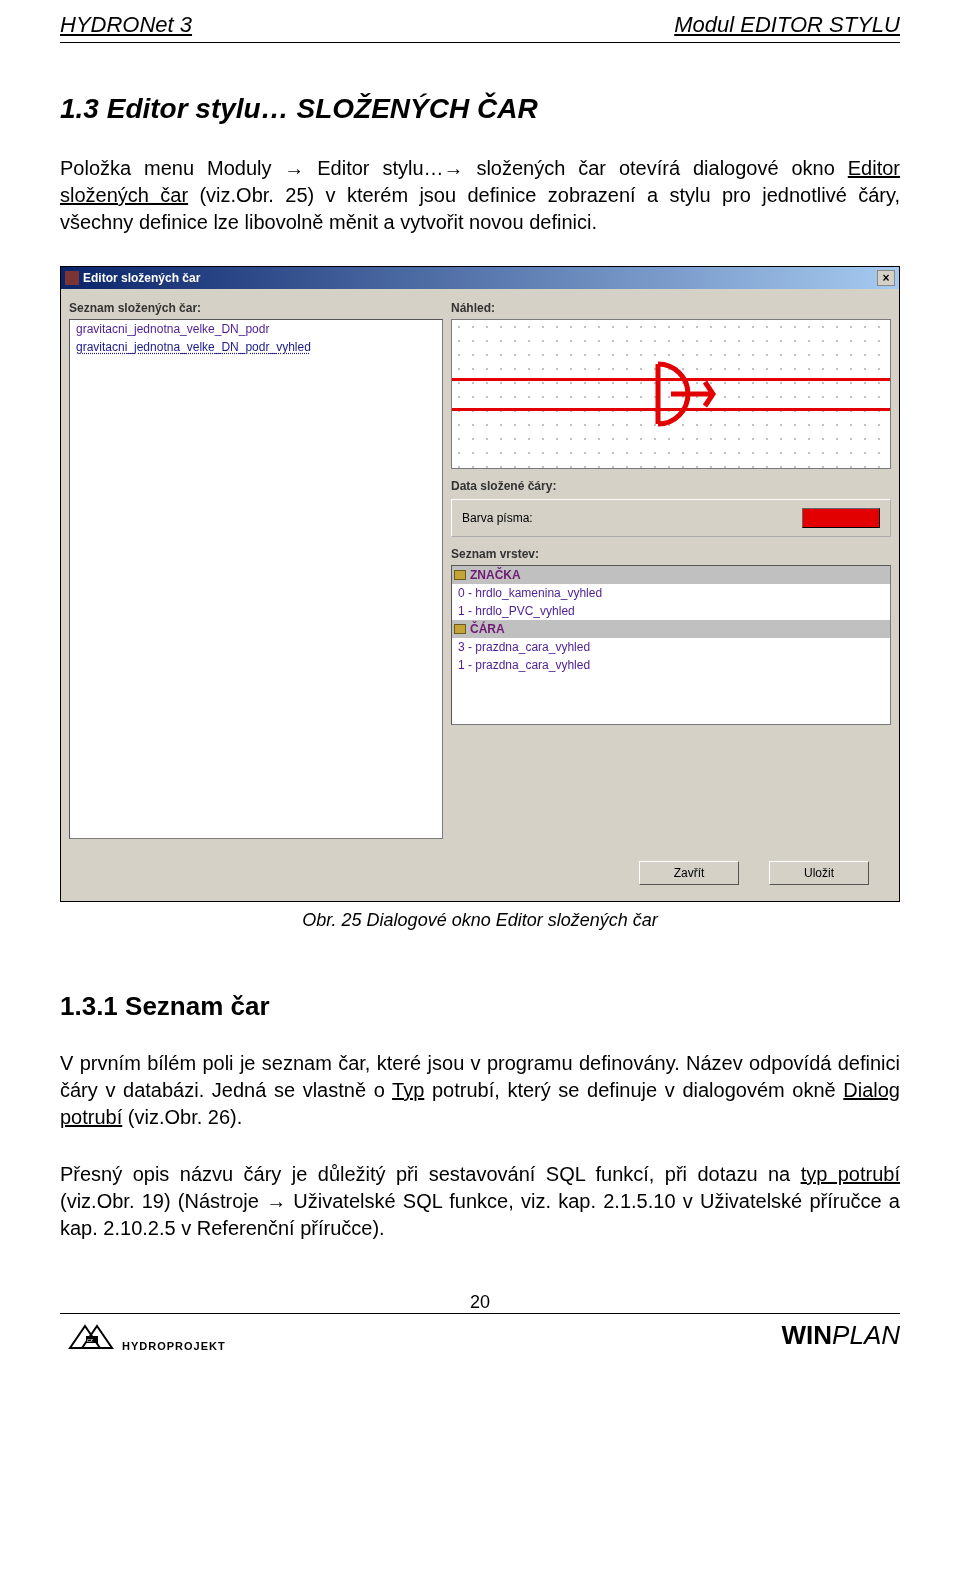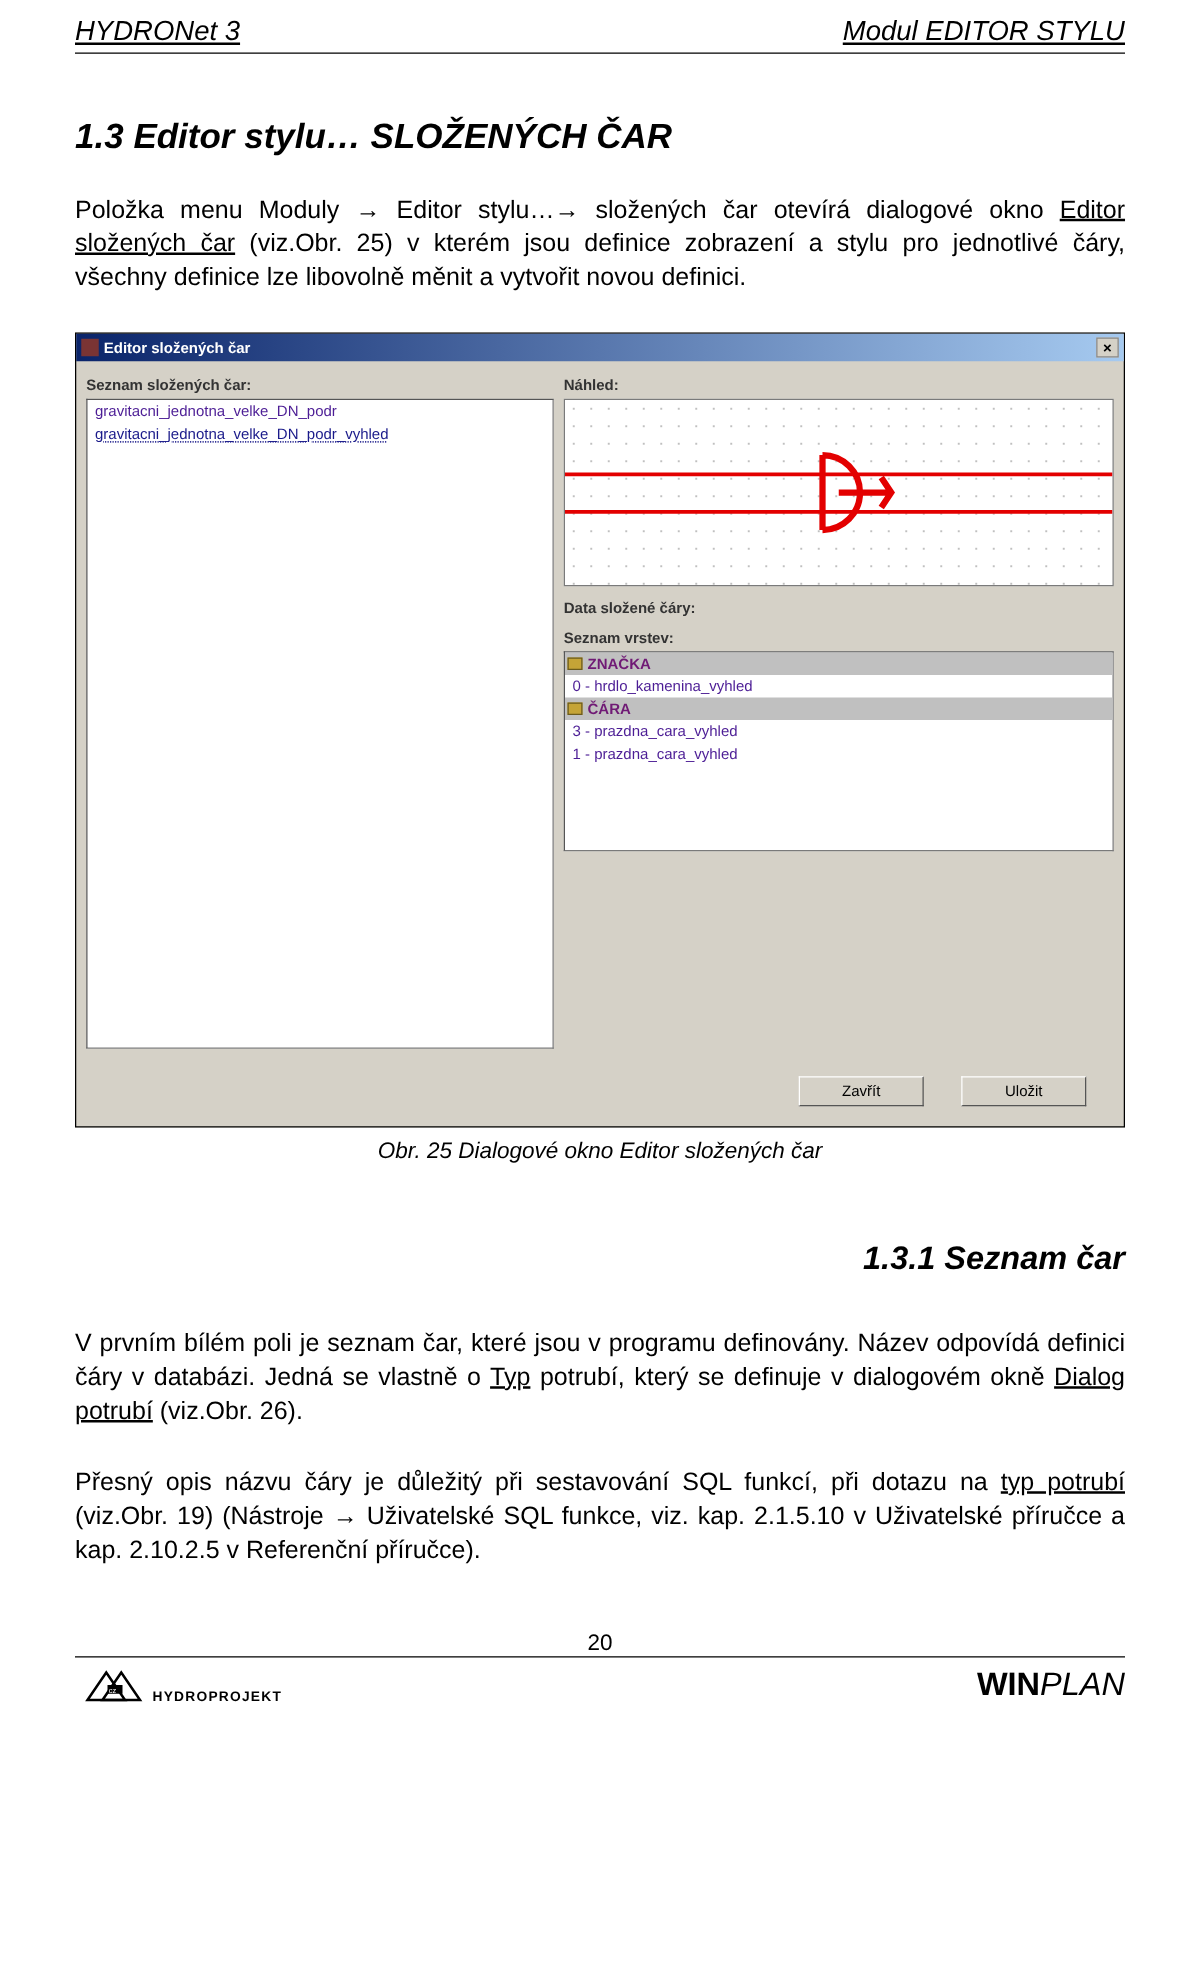--- a/index.html
+++ b/index.html
@@ -153,23 +153,21 @@
   .caption {
     text-align:center;
     font-style:italic;
     font-size:18px;
     margin: 8px 0 60px 0;
   }
 
   .sub-title {
     font-size:26px;
     font-weight:bold;
-    font-style:italic;
-    margin: 10px 0 40px 0;
-    text-align: right;
+    margin: 10px 0 28px 0;
   }
 
   .page-number {
     text-align:center;
     font-size:18px;
     margin-top:50px;
   }
   .footer-bar {
     border-top:1.5px solid #000;
     display:flex;
@@ -220,28 +218,36 @@
         <div class="preview-box">
           <div class="grid-dots"></div>
           <div class="red-line" style="top:58px;"></div>
           <div class="red-line" style="top:88px;"></div>
           <svg class="svg-symbol" width="80" height="80">
             <path d="M5 10 L5 70 M5 10 A30 30 0 0 1 35 40 A30 30 0 0 1 5 70 M18 40 L60 40 M52 28 L60 40 L52 52" stroke="#e30000" stroke-width="5" fill="none"></path>
           </svg>
         </div>
 
         <div class="section-label" style="margin-top:10px;">Data složené čáry:</div>
+        <div class="data-panel">
+          <div class="row">
+            <span>Barva písma:</span>
+            <span style="flex:1"></span>
+            <span class="color-swatch"></span>
+          </div>
+        </div>
 
         <div class="section-label" style="margin-top:10px;">Seznam vrstev:</div>
         <div class="listbox small">
           <div class="list-sel">
             <span class="folder"></span>
             <span>ZNAČKA</span>
           </div>
           <div class="list-item">0 - hrdlo_kamenina_vyhled</div>
+          <div class="list-item">1 - hrdlo_PVC_vyhled</div>
           <div class="list-sel">
             <span class="folder"></span>
             <span>ČÁRA</span>
           </div>
           <div class="list-item">3 - prazdna_cara_vyhled</div>
           <div class="list-item">1 - prazdna_cara_vyhled</div>
         </div>
       </div>
     </div>
     <div class="dlg-footer">

